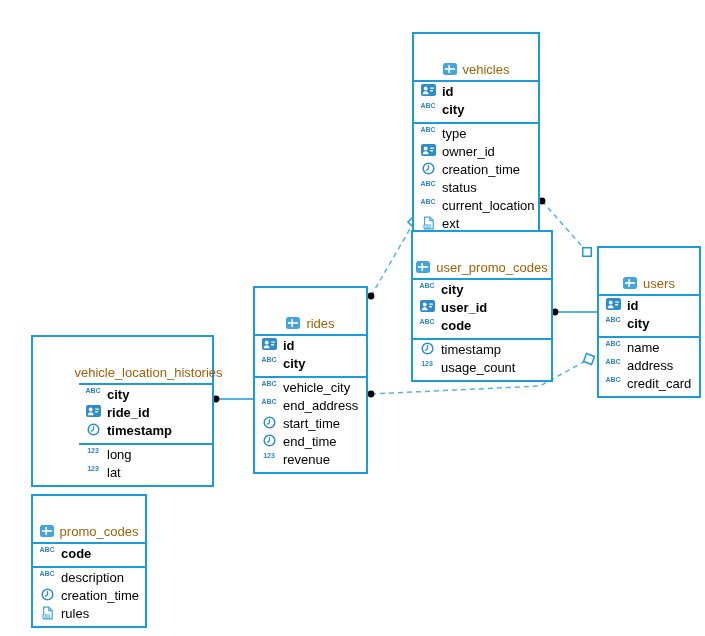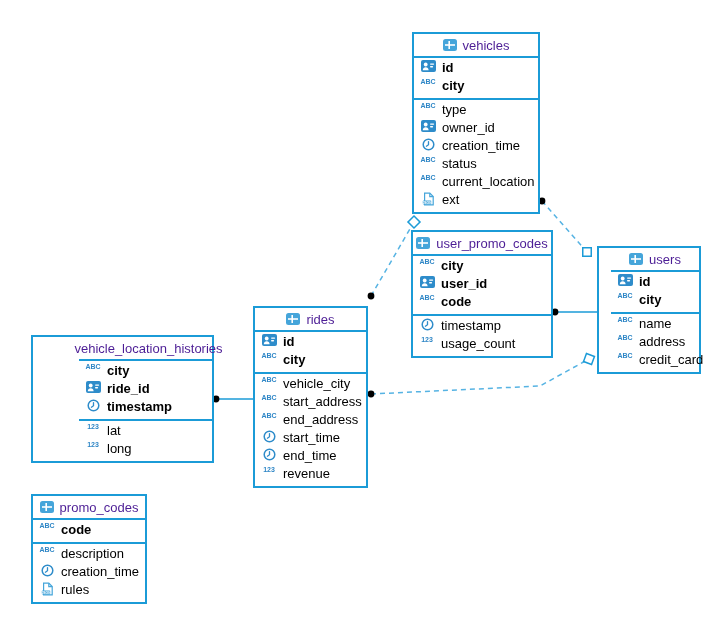--- a/index.html
+++ b/index.html
@@ -7,22 +7,23 @@
     position:relative;width:705px;height:636px;overflow:hidden;
     font-family:"Liberation Sans", sans-serif;background:#ffffff;
   }
   #rel-layer{position:absolute;left:0;top:0;width:705px;height:636px;}
   .tbl{
     position:absolute;background:#ffffff;
     border:2px solid #1b9bd7;box-sizing:border-box;
   }
   .hdr{
     height:22px;display:flex;align-items:center;justify-content:center;
-    gap:6px;border-bottom:2px solid #1b9bd7;font-size:13px;color:#4c1d95;
+    gap:6px;border-bottom:2px solid #1b9bd7;font-size:13px;color:#a16207;
     white-space:nowrap;
+    margin-top:24px;
   }
   .sec{padding:2px 0;}
   .sec.pk{border-bottom:2px solid #1b9bd7;}
   .row{
     height:18px;display:flex;align-items:flex-start;gap:5px;
     padding:0 5px;font-size:13px;color:#000;white-space:nowrap;
   }
   .row.bold{font-weight:700;}
   .ficon{flex:0 0 18px;width:18px;display:flex;align-items:center;justify-content:center;}
   .text-icon{
@@ -97,27 +98,27 @@
               </svg>
             </span>
             <span>timestamp</span>
           </div>
         </div>
         <div class="sec flds">
           <div class="row">
             <span class="ficon">
               <span class="text-icon">123</span>
             </span>
+            <span>long</span>
+          </div>
+          <div class="row">
+            <span class="ficon">
+              <span class="text-icon">123</span>
+            </span>
             <span>lat</span>
-          </div>
-          <div class="row">
-            <span class="ficon">
-              <span class="text-icon">123</span>
-            </span>
-            <span>long</span>
           </div>
         </div>
       </div>
       <div class="tbl" style="left: 31px; top: 494px; width: 116px;">
         <div class="hdr">
           <svg class="hicon" width="14" height="12" viewBox="0 0 14 12">
             <rect x="0" y="0" width="14" height="12" rx="2.5" fill="#45a5da"></rect>
             <rect x="2" y="5.2" width="10" height="1.6" fill="#fff"></rect>
             <rect x="5.4" y="2" width="1.6" height="8" fill="#fff"></rect>
           </svg>
@@ -153,21 +154,21 @@
                 <path d="M2.6 1.2h5.2l3.4 3.4v8.2H2.6Z" fill="#fff" stroke="#45a5da" stroke-width="1.2"></path>
                 <path d="M7.8 1.2v3.4h3.4" fill="none" stroke="#45a5da" stroke-width="1.2"></path>
                 <rect x="0.8" y="8.6" width="8.6" height="4" rx="1" fill="#45a5da"></rect>
                 <text x="5.1" y="11.7" text-anchor="middle" font-size="3.4" font-weight="bold" fill="#ffffff" font-family="Liberation Sans, sans-serif">JSON</text>
               </svg>
             </span>
             <span>rules</span>
           </div>
         </div>
       </div>
-      <div class="tbl" style="left: 253px; top: 306px; width: 115px;">
+      <div class="tbl" style="left: 253px; top: 286px; width: 115px;">
         <div class="hdr">
           <svg class="hicon" width="14" height="12" viewBox="0 0 14 12">
             <rect x="0" y="0" width="14" height="12" rx="2.5" fill="#45a5da"></rect>
             <rect x="2" y="5.2" width="10" height="1.6" fill="#fff"></rect>
             <rect x="5.4" y="2" width="1.6" height="8" fill="#fff"></rect>
           </svg>
           <span>rides</span>
         </div>
         <div class="sec pk">
           <div class="row bold">
@@ -188,26 +189,20 @@
             </span>
             <span>city</span>
           </div>
         </div>
         <div class="sec flds">
           <div class="row">
             <span class="ficon">
               <span class="text-icon">ABC</span>
             </span>
             <span>vehicle_city</span>
-          </div>
-          <div class="row">
-            <span class="ficon">
-              <span class="text-icon">ABC</span>
-            </span>
-            <span>start_address</span>
           </div>
           <div class="row">
             <span class="ficon">
               <span class="text-icon">ABC</span>
             </span>
             <span>end_address</span>
           </div>
           <div class="row">
             <span class="ficon">
               <svg width="13" height="13" viewBox="0 0 13 13">
@@ -362,21 +357,21 @@
             <span>timestamp</span>
           </div>
           <div class="row">
             <span class="ficon">
               <span class="text-icon">123</span>
             </span>
             <span>usage_count</span>
           </div>
         </div>
       </div>
-      <div class="tbl" style="left: 597px; top: 246px; width: 104px; padding-left: 12px;">
+      <div class="tbl" style="left: 597px; top: 246px; width: 104px;">
         <div class="hdr">
           <svg class="hicon" width="14" height="12" viewBox="0 0 14 12">
             <rect x="0" y="0" width="14" height="12" rx="2.5" fill="#45a5da"></rect>
             <rect x="2" y="5.2" width="10" height="1.6" fill="#fff"></rect>
             <rect x="5.4" y="2" width="1.6" height="8" fill="#fff"></rect>
           </svg>
           <span>users</span>
         </div>
         <div class="sec pk">
           <div class="row bold">

